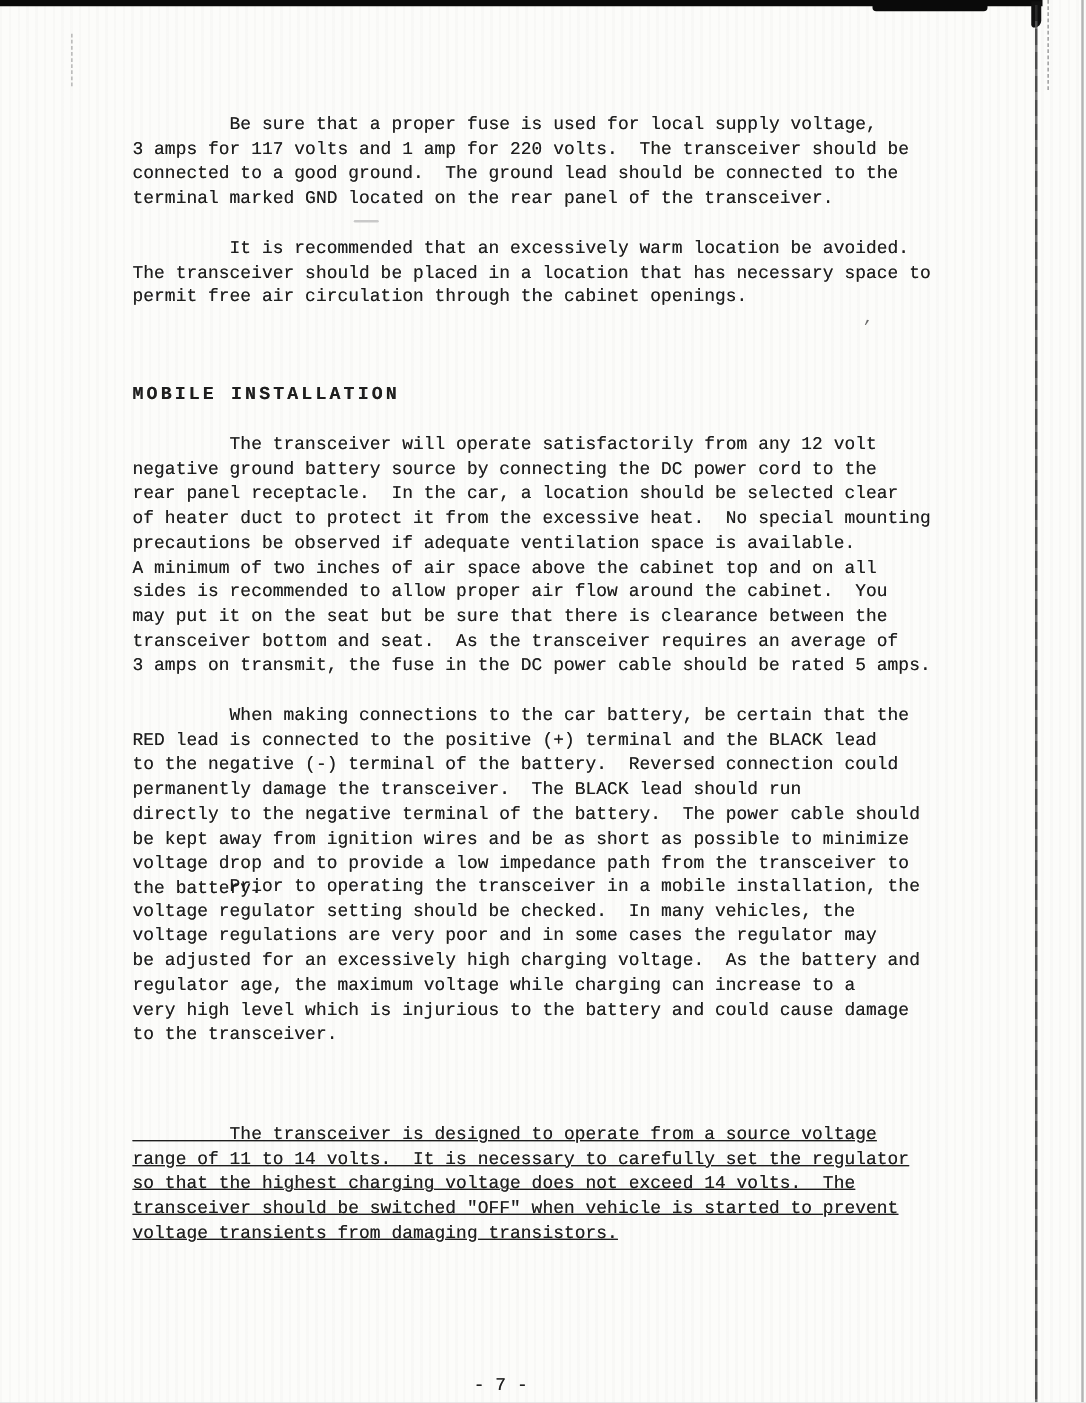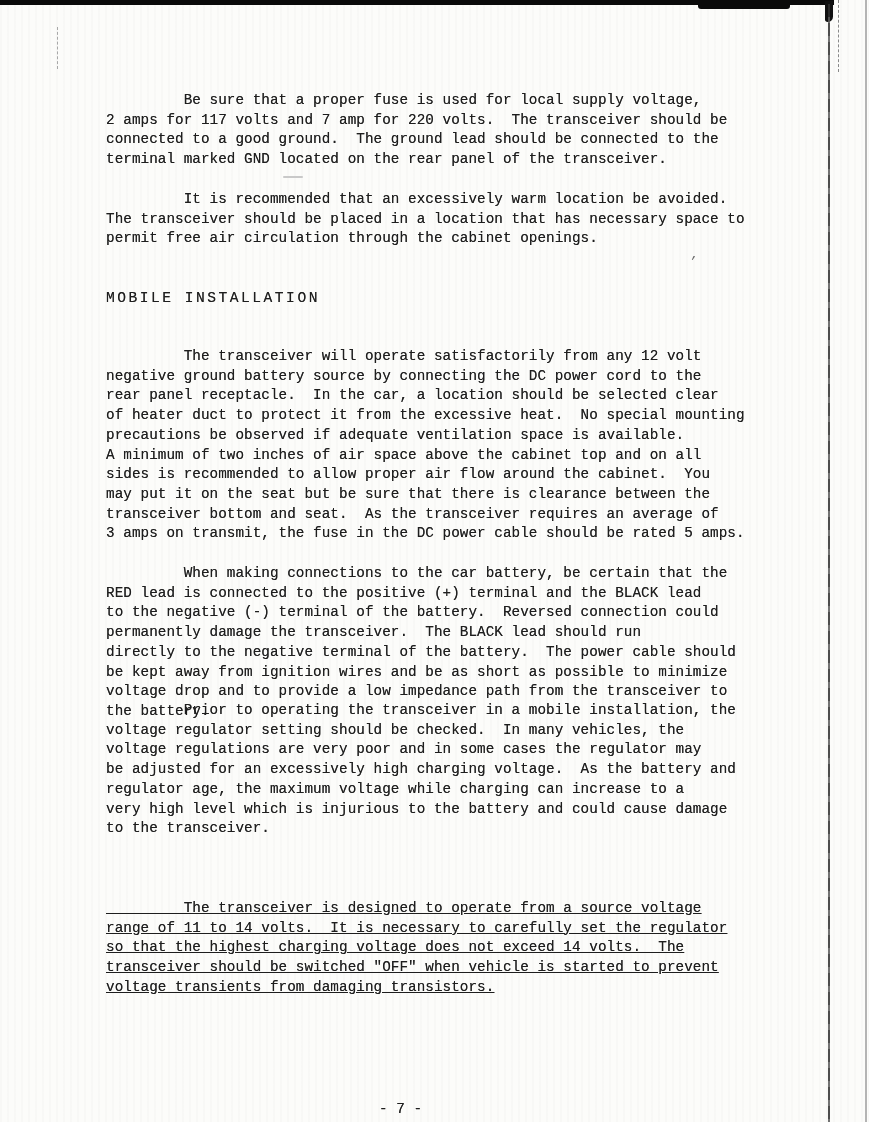--- a/index.html
+++ b/index.html
@@ -49,29 +49,29 @@
   <div class="bar-top-thick"></div>
   <div class="corner-hook"></div>
   <div class="vline-main"></div>
   <div class="vline-dashed-right"></div>
   <div class="page-edge-right"></div>
   <div class="dash-mark-left"></div>
   <div class="smudge"></div>
   <span class="stray-comma">,</span>
 
   <div class="para" style="top: 91px;">         Be sure that a proper fuse is used for local supply voltage,
-2 amps for 117 volts and 7 amp for 220 volts.  The transceiver should be
+3 amps for 117 volts and 1 amp for 220 volts.  The transceiver should be
 connected to a good ground.  The ground lead should be connected to the
 terminal marked GND located on the rear panel of the transceiver.</div>
 
   <div class="para" style="top: 190px;">         It is recommended that an excessively warm location be avoided.
 The transceiver should be placed in a location that has necessary space to
 permit free air circulation through the cabinet openings.</div>
 
-  <h2 class="heading" style="top: 289px;">MOBILE INSTALLATION</h2>
+  <h2 class="heading" style="top: 307px; font-weight: bold;">MOBILE INSTALLATION</h2>
 
   <div class="para" style="top: 347px;">         The transceiver will operate satisfactorily from any 12 volt
 negative ground battery source by connecting the DC power cord to the
 rear panel receptacle.  In the car, a location should be selected clear
 of heater duct to protect it from the excessive heat.  No special mounting
 precautions be observed if adequate ventilation space is available.
 A minimum of two inches of air space above the cabinet top and on all
 sides is recommended to allow proper air flow around the cabinet.  You
 may put it on the seat but be sure that there is clearance between the
 transceiver bottom and seat.  As the transceiver requires an average of

